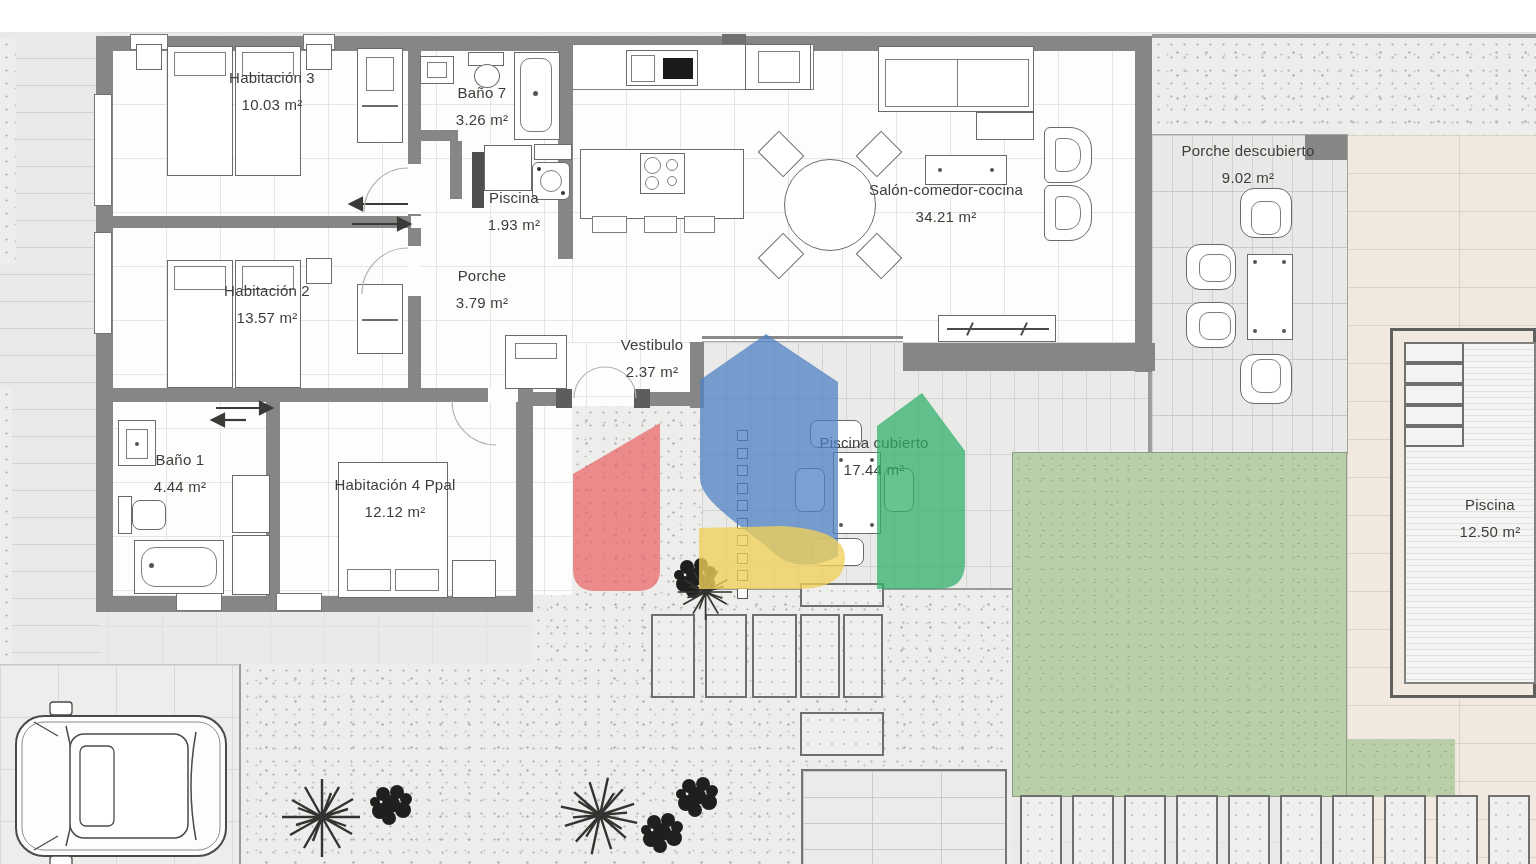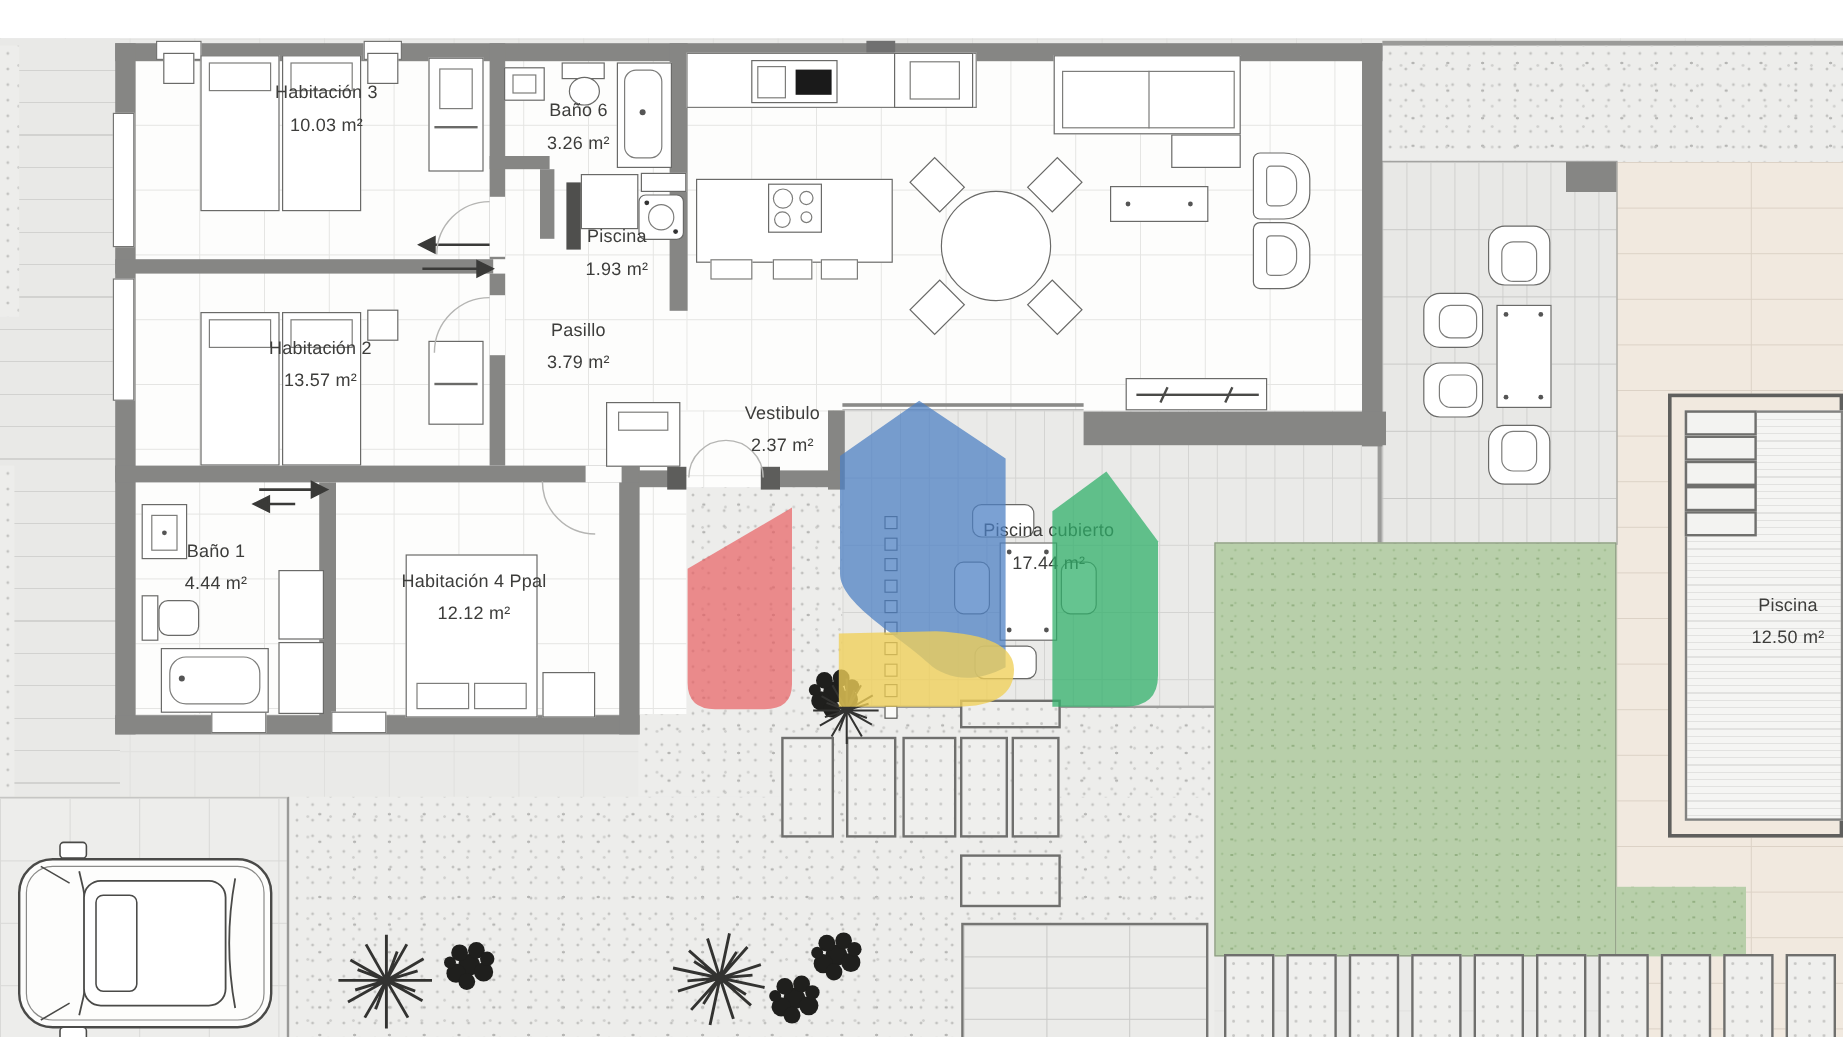--- a/index.html
+++ b/index.html
@@ -327,28 +327,30 @@
     <g stroke="#b5b5b3" stroke-width="1.2" fill="none">
       <path d="M408 136 A44 44 0 0 0 364 180"></path>
       <path d="M408 216 A46 46 0 0 0 362 262"></path>
       <path d="M452 369 A44 44 0 0 0 496 413"></path>
       <path d="M574 366 A31 31 0 0 1 605 335"></path>
       <path d="M636 366 A31 31 0 0 0 605 335"></path>
     </g>
   </svg>
 
   <div class="lbl" style="left:272px;top:38px"><span class="l1">Habitación 3</span><span class="l2">10.03 m²</span></div>
-  <div class="lbl" style="left:482px;top:53px"><span class="l1">Baño 6</span><span class="l2">3.26 m²</span></div>
+  <div class="lbl" style="left:482px;top:53px"><span class="l1">Baño 7</span><span class="l2">3.26 m²</span></div>
   <div class="lbl" style="left:514px;top:158px"><span class="l1">Piscina</span><span class="l2">1.93 m²</span></div>
   <div class="lbl" style="left:267px;top:251px"><span class="l1">Habitación 2</span><span class="l2">13.57 m²</span></div>
-  <div class="lbl" style="left:482px;top:236px"><span class="l1">Pasillo</span><span class="l2">3.79 m²</span></div>
+  <div class="lbl" style="left:482px;top:236px"><span class="l1">Porche</span><span class="l2">3.79 m²</span></div>
   <div class="lbl" style="left:652px;top:305px"><span class="l1">Vestibulo</span><span class="l2">2.37 m²</span></div>
+  <div class="lbl" style="left:946px;top:150px"><span class="l1">Salón-comedor-cocina</span><span class="l2">34.21 m²</span></div>
   <div class="lbl" style="left:180px;top:420px"><span class="l1">Baño 1</span><span class="l2">4.44 m²</span></div>
   <div class="lbl" style="left:395px;top:445px"><span class="l1">Habitación 4 Ppal</span><span class="l2">12.12 m²</span></div>
   <div class="lbl" style="left:874px;top:403px"><span class="l1">Piscina cubierto</span><span class="l2">17.44 m²</span></div>
+  <div class="lbl" style="left:1248px;top:111px"><span class="l1">Porche descubierto</span><span class="l2">9.02 m²</span></div>
   <div class="lbl" style="left:1490px;top:465px"><span class="l1">Piscina</span><span class="l2">12.50 m²</span></div>
 
   <svg class="wmark" width="1536" height="864" viewBox="0 0 1536 864">
     <path class="wm-red" d="M573 442 L660 391 L660 538 Q660 559 637 559 L596 559 Q573 559 573 537 Z" fill="#e85f63"></path>
     <path class="wm-blue" d="M700 348 L766 302 L838 350 L838 524 C812 538 788 534 774 521 C748 497 700 471 700 446 Z" fill="#4d80c4"></path>
     <path class="wm-yellow" d="M699 496 L780 494 Q845 497 845 526 Q845 557 797 557 L699 557 Z" fill="#efd058"></path>
     <path class="wm-green" d="M877 394 L922 361 L965 419 L965 531 Q965 557 937 557 L877 557 Z" fill="#2fb069"></path>
   </svg>
 
 <div class="stone z10" style="left: 1020px;"></div>

